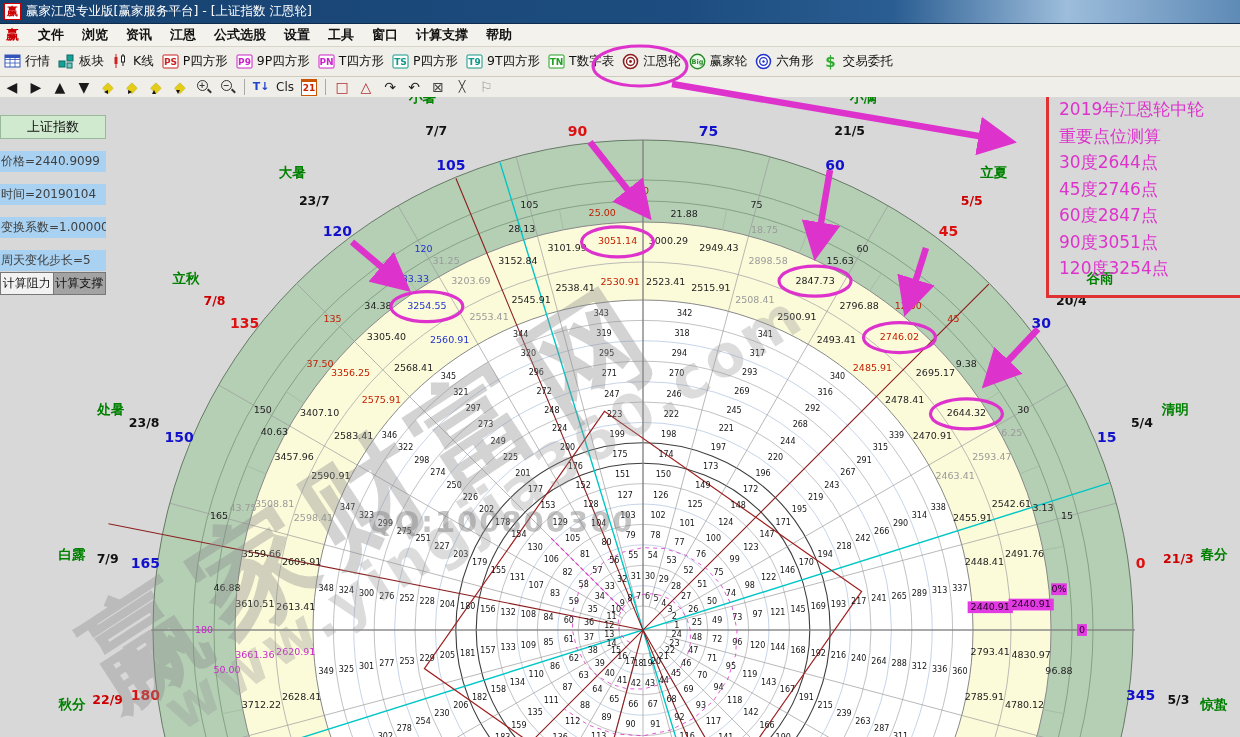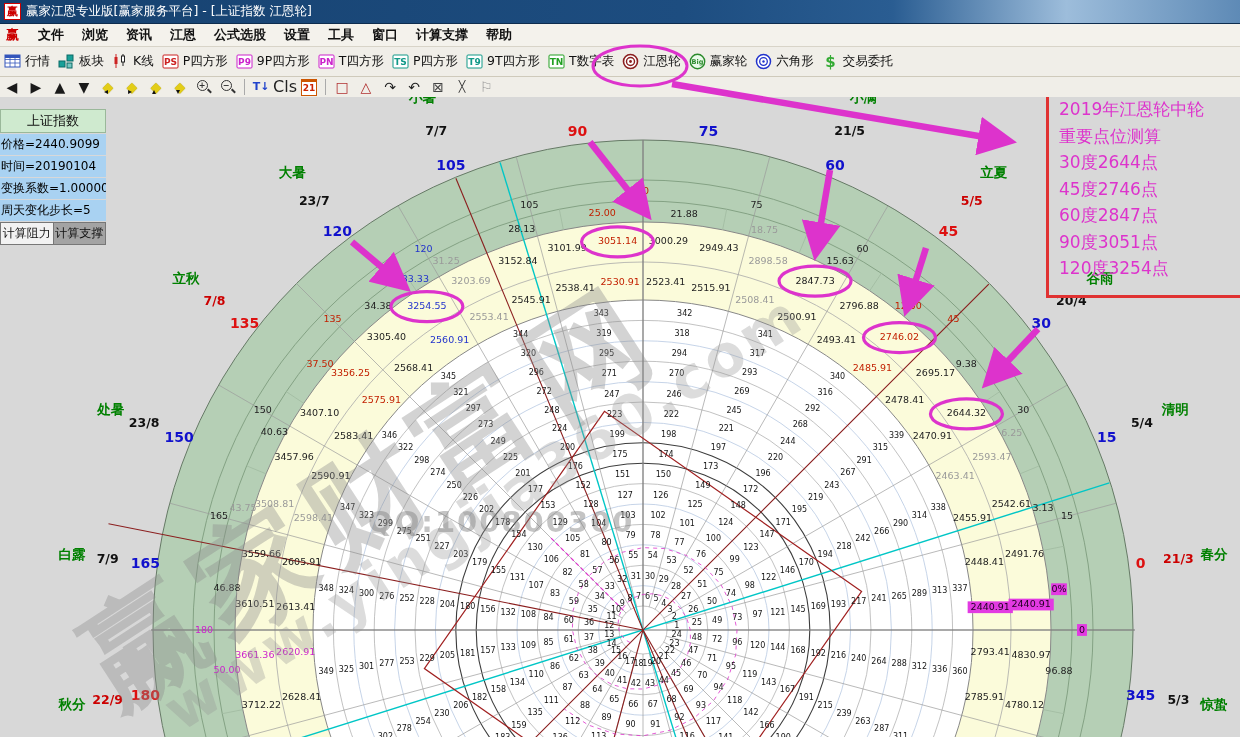--- a/index.html
+++ b/index.html
@@ -33,24 +33,24 @@
   #canvas{position:absolute;left:0;top:97px;width:1240px;height:640px;background:#d8d8d8;overflow:hidden;}
   #wheel{position:absolute;left:0;top:0;}
   .wm{position:absolute;pointer-events:none;white-space:nowrap;font-weight:bold;}
   #wm-cn{left:95px;top:500px;font-size:118px;color:rgba(140,140,140,0.38);letter-spacing:14px;
     transform:rotate(-33deg);transform-origin:0 50%;}
   #wm-url{left:170px;top:585px;font-size:58px;color:rgba(150,150,150,0.33);letter-spacing:4px;
     transform:rotate(-33deg);transform-origin:0 50%;}
   #wm-qq{left:368px;top:408px;font-size:29px;color:rgba(125,125,125,0.45);letter-spacing:2px;font-weight:bold;}
   #infobox{position:absolute;left:1046px;top:-9px;width:184px;height:194px;border:3px solid #e03232;
     padding:5px 10px;color:#dd33cc;font-size:17px;line-height:26.5px;background:transparent;}
-  #panel{position:absolute;left:0;top:12px;width:106px;font-size:12px;}
+  #panel{position:absolute;left:0;top:18px;width:106px;font-size:12px;}
   #panel .ph{background:#cfeacf;border:1px solid #9ab89a;color:#111;text-align:center;
     padding:2px 0;font-size:13px;}
-  #panel .prow{background:#a9d2f2;color:#000000;padding:2px 1px 2px 1px;margin-top:1px;white-space:nowrap;overflow:hidden;}
+  #panel .prow{background:#a9d2f2;color:#404040;padding:2px 1px 2px 1px;margin-top:12px;white-space:nowrap;overflow:hidden;}
   #panel .pbtns{display:flex;margin-top:1px;}
   #panel .pbtn{flex:1;text-align:center;padding:2px 0;font-size:12px;border:1px solid #777;}
   #panel .pbtn.b1{background:#f2f2f2;color:#111;}
   #panel .pbtn.b2{background:#a3a3a3;color:#111;border-left:none;}
   #annot{position:absolute;left:0;top:0;pointer-events:none;}
 </style>
 </head>
 <body>
 
 <div id="titlebar">
@@ -189,21 +189,21 @@
       </div>
     </div>
     <div class="tb2-item">
       <div class="mag">
         <div class="lens">−</div>
         <div class="handle"></div>
       </div>
     </div>
     <div class="tb2-sep"></div>
     <div class="tb2-item" style="color: rgb(34, 68, 204); font-size: 11px; font-weight: bold;">T↓</div>
-    <div class="tb2-item" style="color: rgb(34, 34, 34); font-size: 16px;">Cls</div>
+    <div class="tb2-item" style="color: rgb(34, 34, 34); font-size: 12px;">Cls</div>
     <div class="tb2-item">
       <div class="cal">21</div>
     </div>
     <div class="tb2-sep"></div>
     <div class="tb2-item" style="color: rgb(176, 48, 48);">□</div>
     <div class="tb2-item" style="color: rgb(176, 48, 48);">△</div>
     <div class="tb2-item" style="color: rgb(34, 34, 34);">↷</div>
     <div class="tb2-item" style="color: rgb(34, 34, 34);">↶</div>
     <div class="tb2-item" style="color: rgb(68, 68, 68);">⊠</div>
     <div class="tb2-item" style="color: rgb(51, 51, 51); font-size: 11px;">╳</div>

